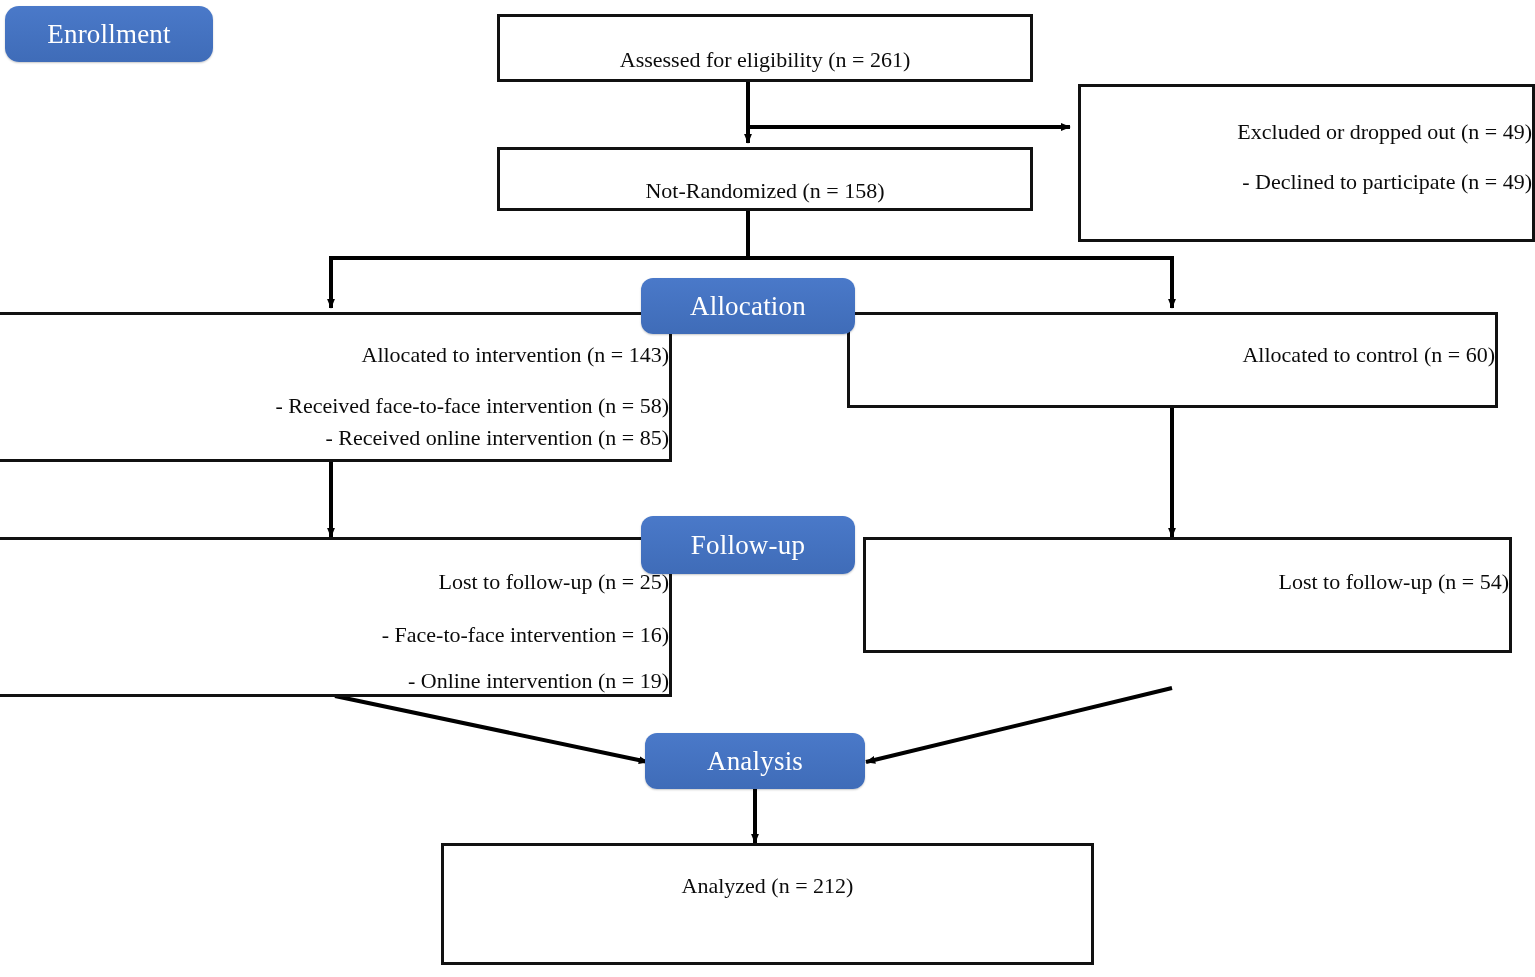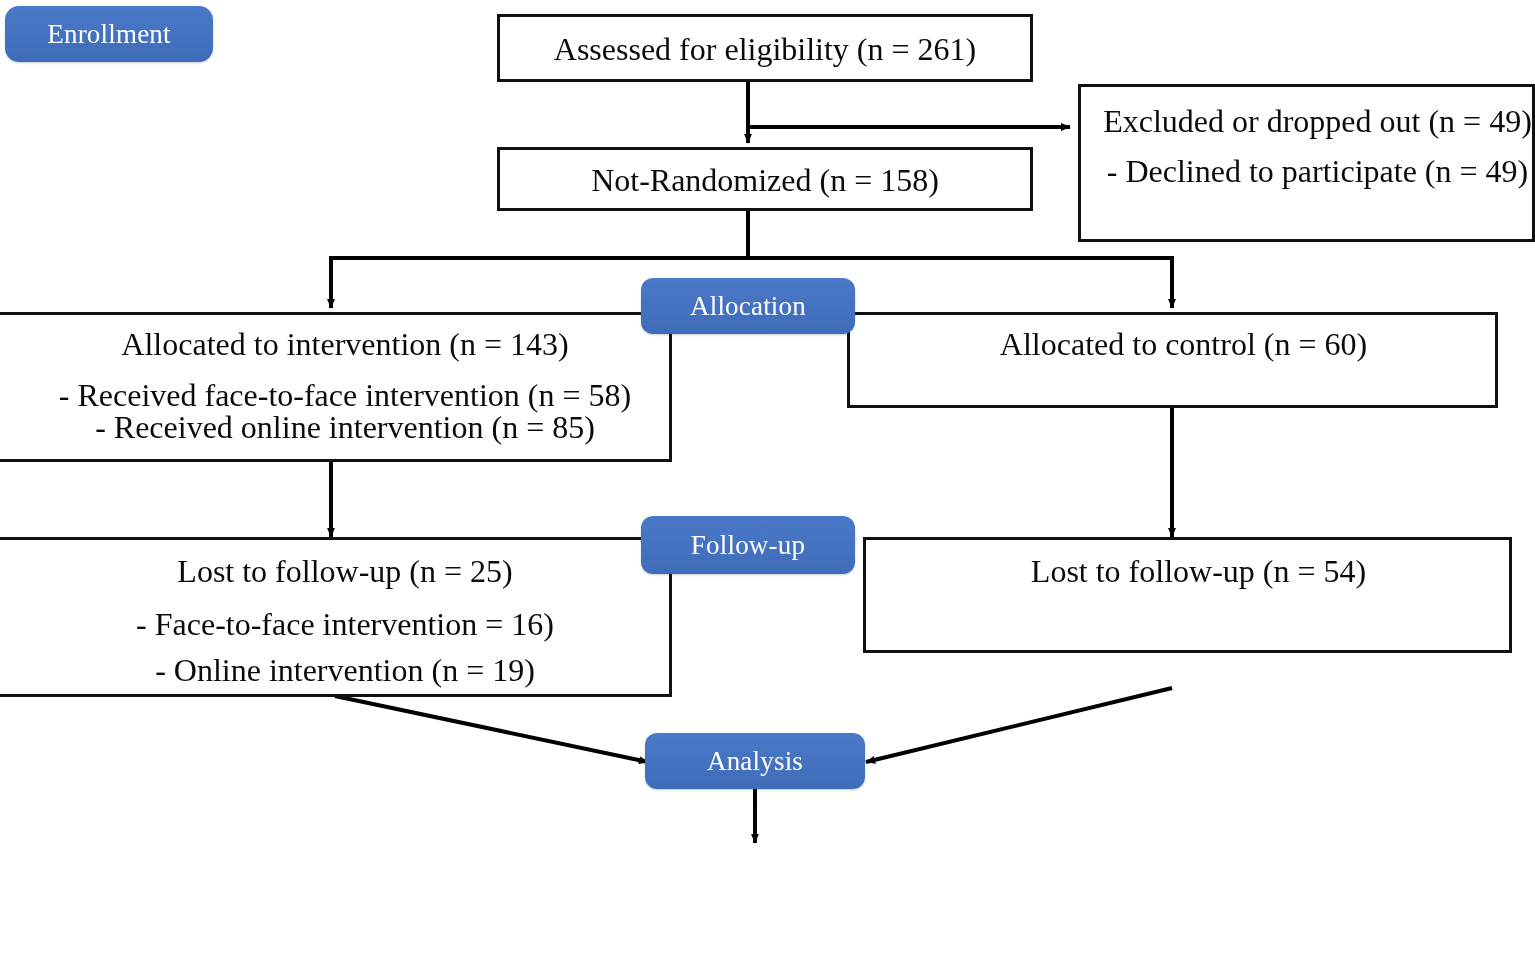--- a/index.html
+++ b/index.html
@@ -29,30 +29,31 @@
     position: absolute;
     box-sizing: border-box;
     border: 3px solid #111111;
     background: #ffffff;
     z-index: 2;
   }
   .node .txt {
     position: absolute;
     left: 0;
     right: 0;
-    font-size: 32px;
+    font-size: 22px;
     color: #0b0b0b;
     line-height: 1.16;
     white-space: nowrap;
+    margin-top: 16px;
   }
   .node.center .txt {
     text-align: center;
   }
   .node.left .txt {
-    text-align: center;
+    text-align: right;
     padding-left: 22px;
   }
   .badge {
     position: absolute;
     box-sizing: border-box;
     background: #4472C4;
     background: linear-gradient(180deg, #4a79c9 0%, #3f6cb8 100%);
     border-radius: 12px;
     color: #ffffff;
     display: flex;
@@ -152,14 +153,17 @@
   <div class="node left" style="left:-4px; top:537px; width:676px; height:160px;">
     <span class="txt" style="top:13px;">Lost to follow-up (n = 25)</span>
     <span class="txt" style="top:66px;">- Face-to-face intervention = 16)</span>
     <span class="txt" style="top:112px;">- Online intervention (n = 19)</span>
   </div>
 
   <div class="node left" style="left:863px; top:537px; width:649px; height:116px;">
     <span class="txt" style="top:13px;">Lost to follow-up (n = 54)</span>
   </div>
 
+  <div class="node center" style="left:441px; top:843px; width:653px; height:122px;">
+    <span class="txt" style="top:11px;">Analyzed (n = 212)</span>
+  </div>
 
 </div>
 
 </body></html>

